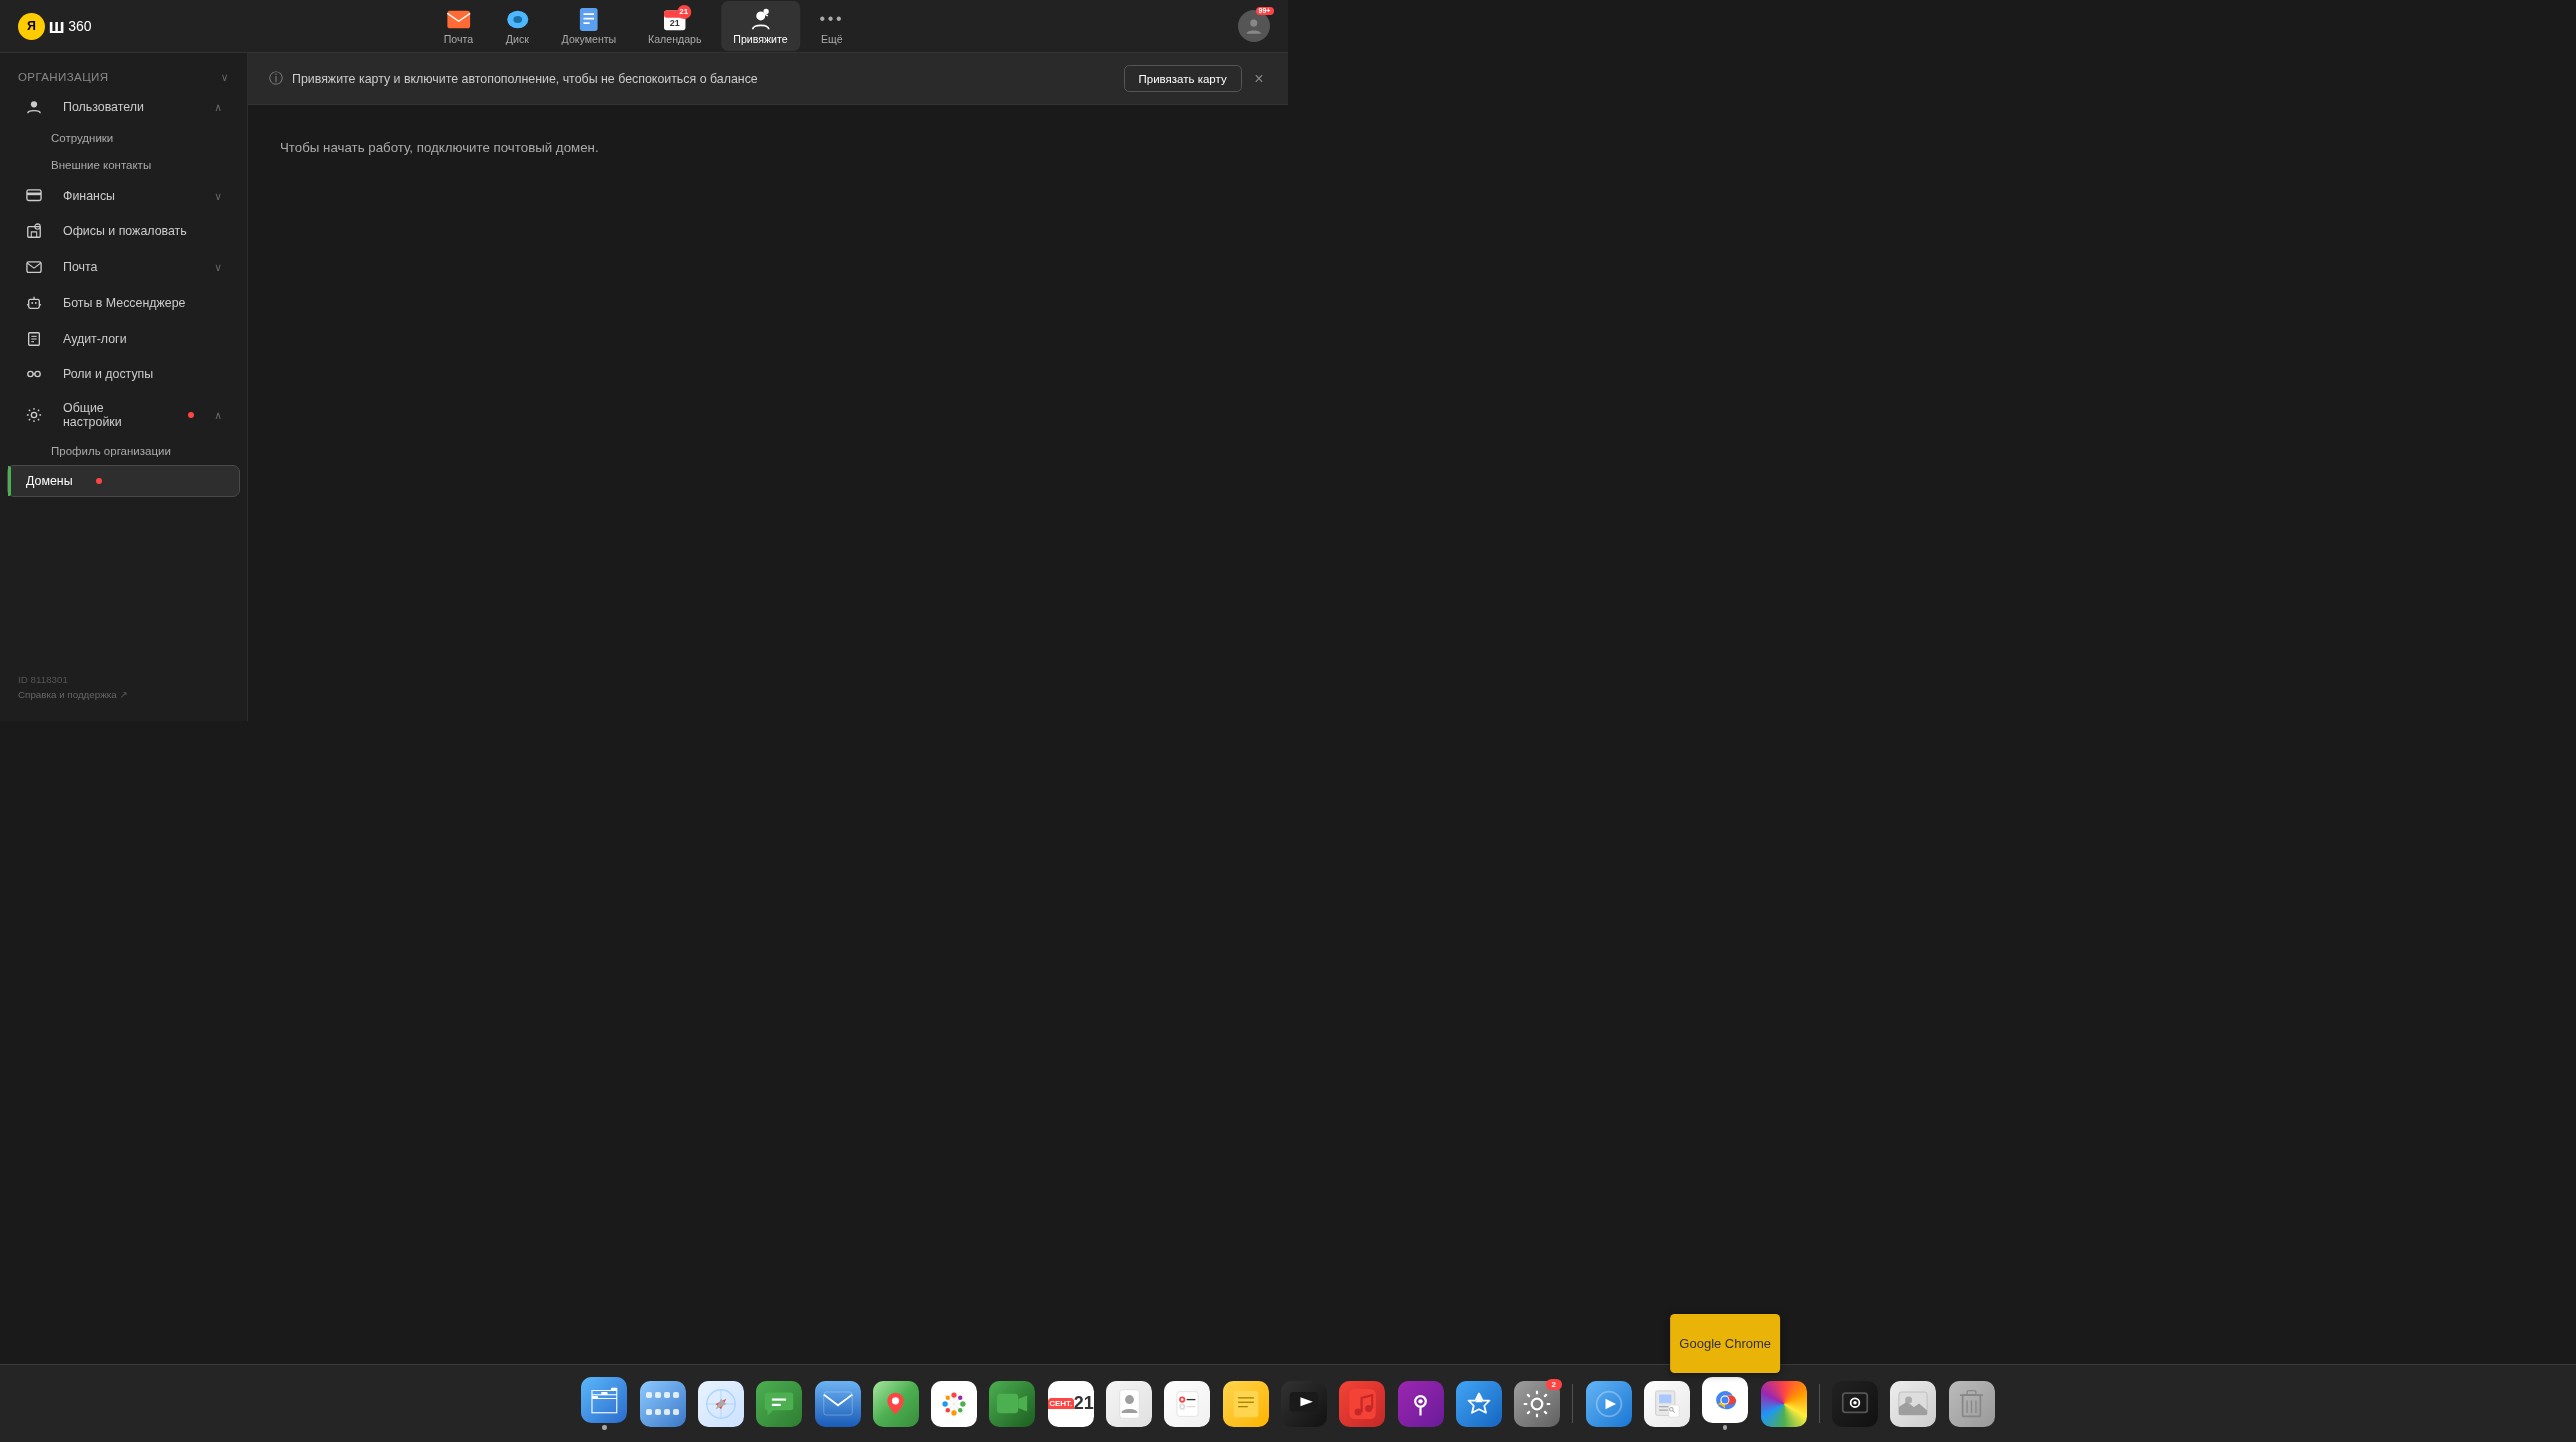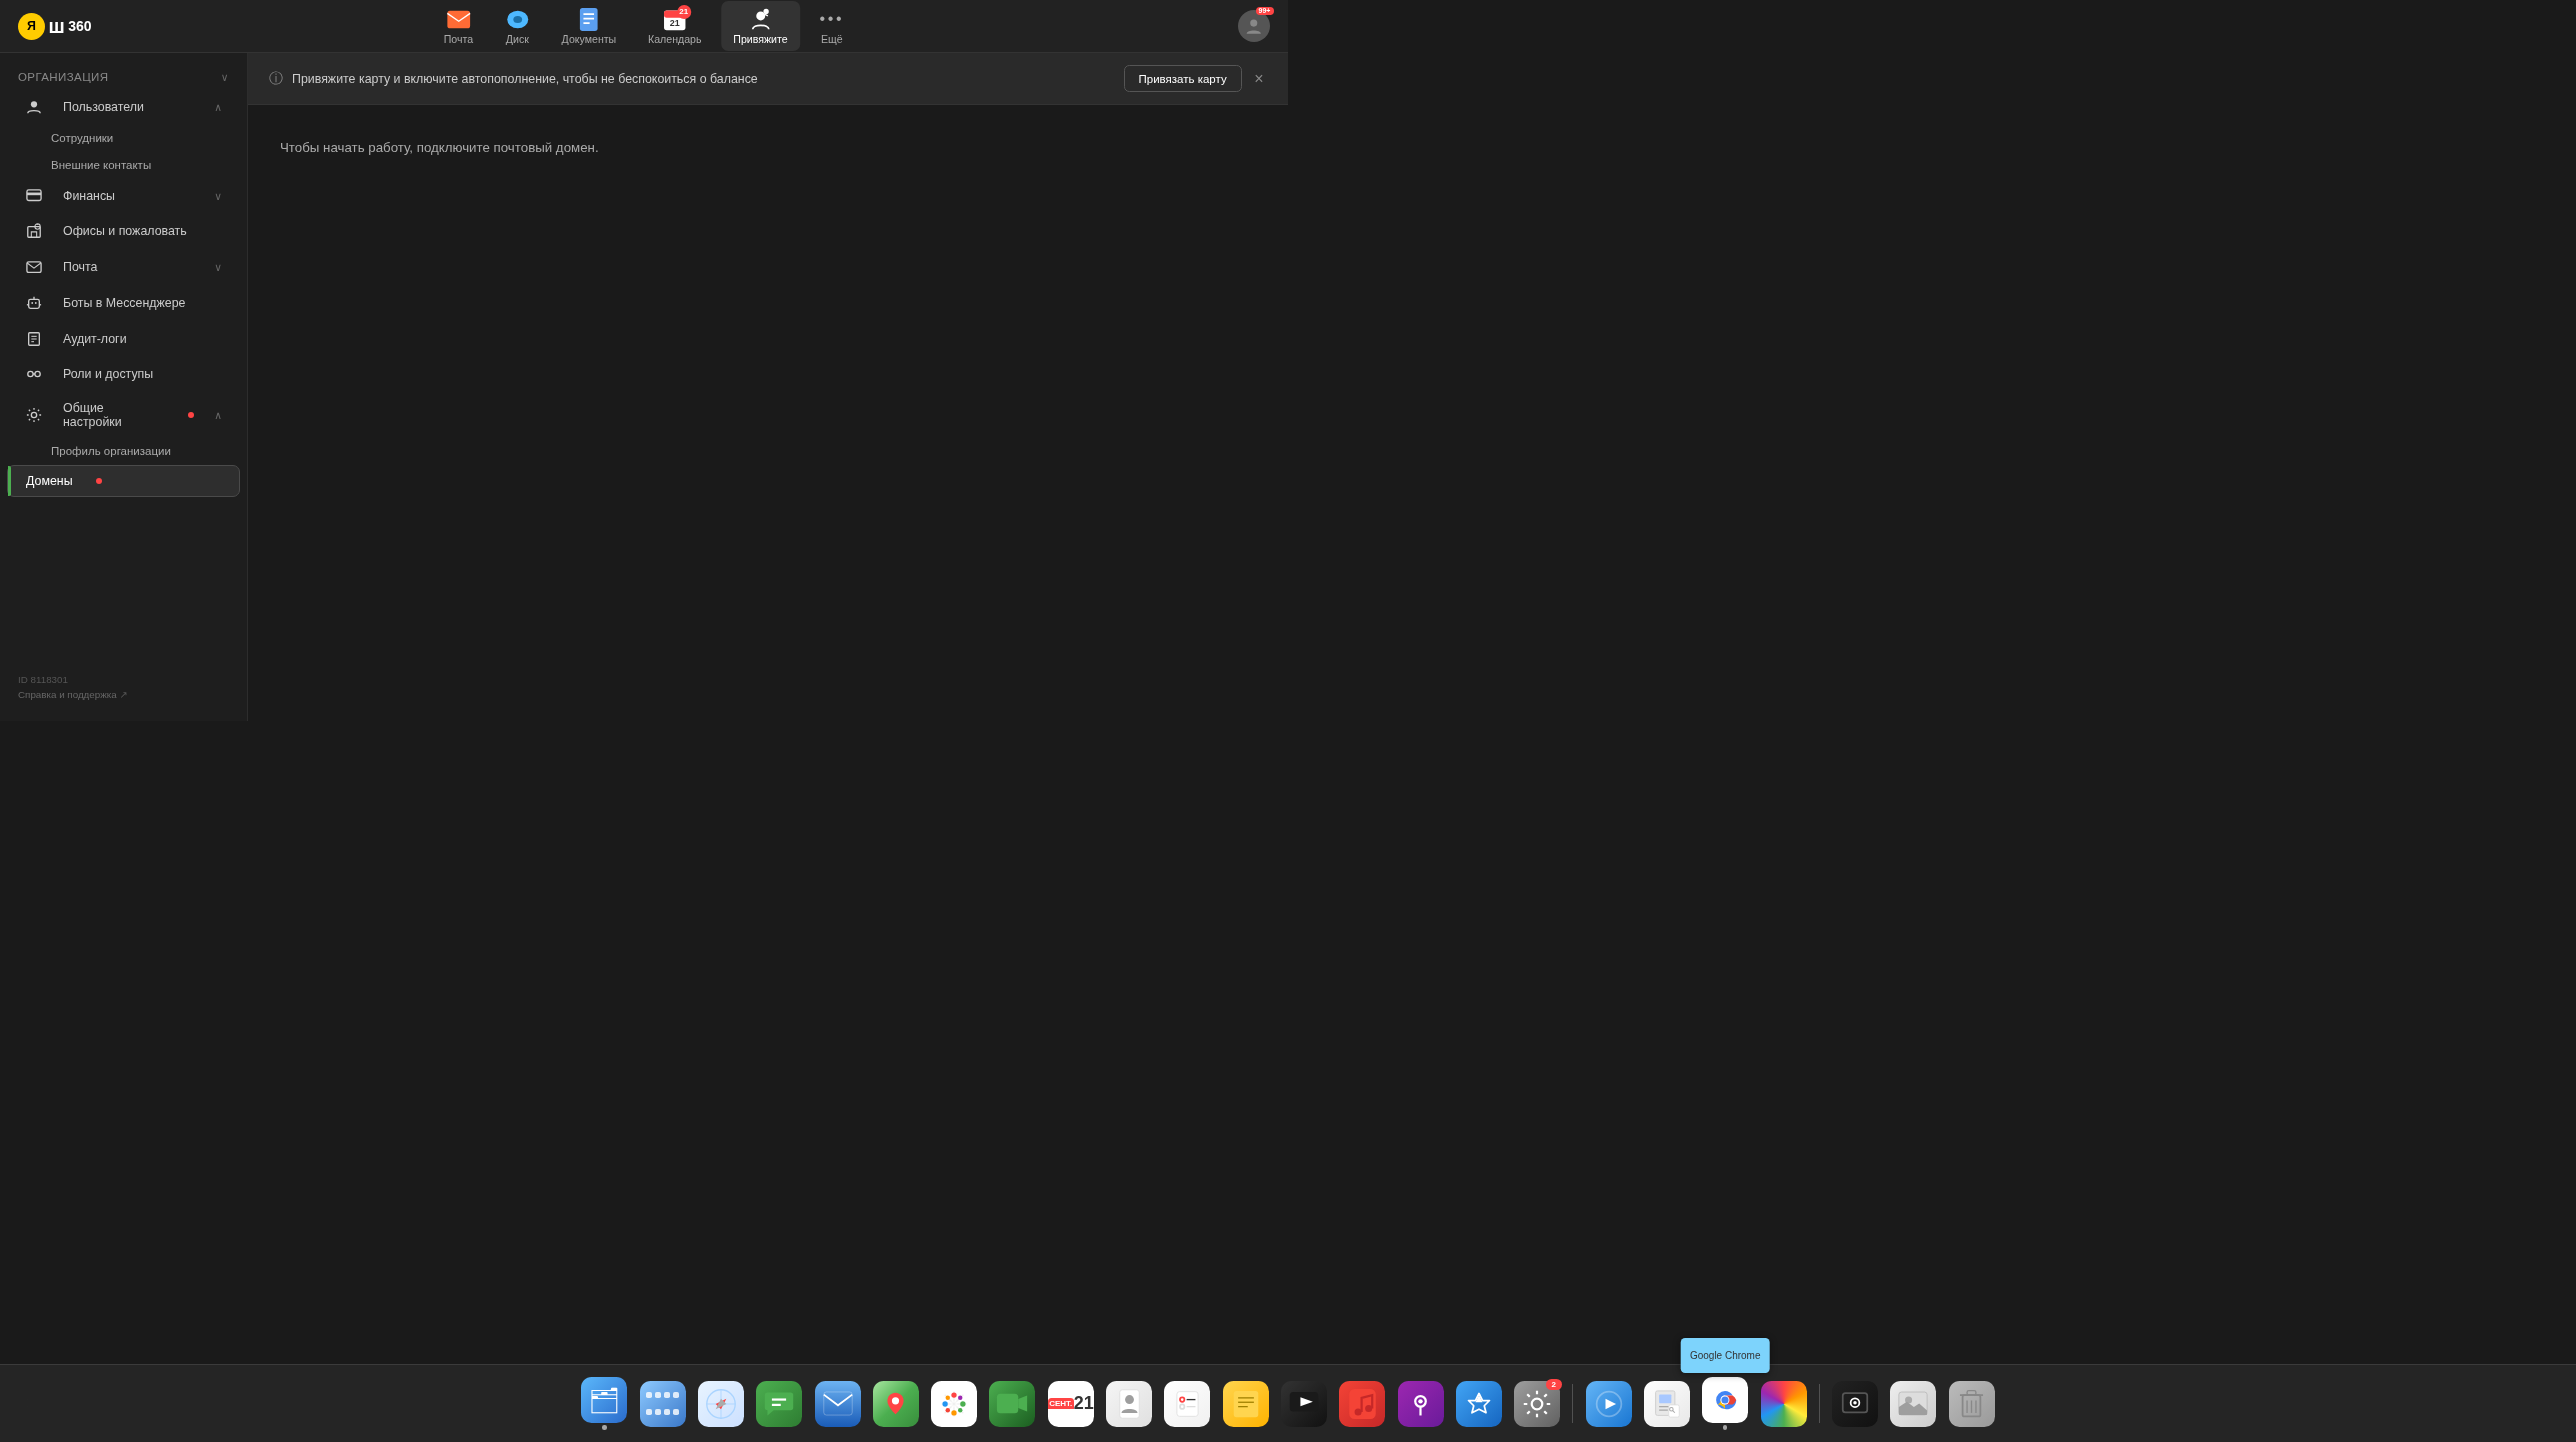--- a/index.html
+++ b/index.html
@@ -40,21 +40,21 @@
       width: 27px;
       height: 27px;
       display: flex;
       align-items: center;
       justify-content: center;
       font-size: 12.4px;
     }
     .logo-text {
       color: #fff;
       font-size: 14px;
-      font-weight: bold;
+      font-weight: normal;
     }
 
     .top-nav-center {
       display: flex;
       align-items: center;
       gap: 7px;
       position: absolute;
       left: 50%;
       transform: translateX(-50%);
     }
@@ -850,21 +850,21 @@
         <circle cx="18" cy="18" r="16" fill="#fff"></circle>
         <path d="M18 8 A10 10 0 0 1 26.6 13 L18 13 A5 5 0 0 0 13 18 A5 5 0 0 0 18 23 A5 5 0 0 0 23 18 L30.6 18 A10 10 0 0 1 18 28 A10 10 0 0 1 8 18 A10 10 0 0 1 18 8" fill="#4285F4"></path>
         <path d="M18 13 L26.6 13 A10 10 0 0 1 30.6 18 A10 10 0 0 1 26.6 23 L18 23" fill="#EA4335"></path>
         <path d="M18 23 A5 5 0 0 1 13 18 A5 5 0 0 1 9.4 23 A10 10 0 0 1 18 28" fill="#FBBC05"></path>
         <circle cx="18" cy="18" r="5" fill="#fff"></circle>
         <circle cx="18" cy="18" r="4" fill="#4285F4"></circle>
       </svg>
     </div>
     <div class="dock-dot"></div>
 
-    <div style="position:absolute; bottom:60px; left:50%; transform:translateX(-50%); background:#7dd3fc; color:#333; font-size:10px; padding:12px 9px; border-radius:4.4px; white-space:nowrap; box-shadow:0 1.8px 7px rgba(0,0,0,0.4); z-index:200;">Google Chrome</div>
+    <div style="position:absolute; bottom:60px; left:50%; transform:translateX(-50%); background:#eab308; color:#333; font-size:13px; padding:22px 9px; border-radius:4.4px; white-space:nowrap; box-shadow:0 1.8px 7px rgba(0,0,0,0.4); z-index:200;">Google Chrome</div>
   </div>
 
   <div class="dock-item">
     <div class="dock-icon" style="background:conic-gradient(#ff4444,#ff9800,#ffeb3b,#4caf50,#2196f3,#9c27b0,#ff4444);">
     </div>
   </div>
 
   <div class="dock-separator"></div>
 
   <div class="dock-item">

